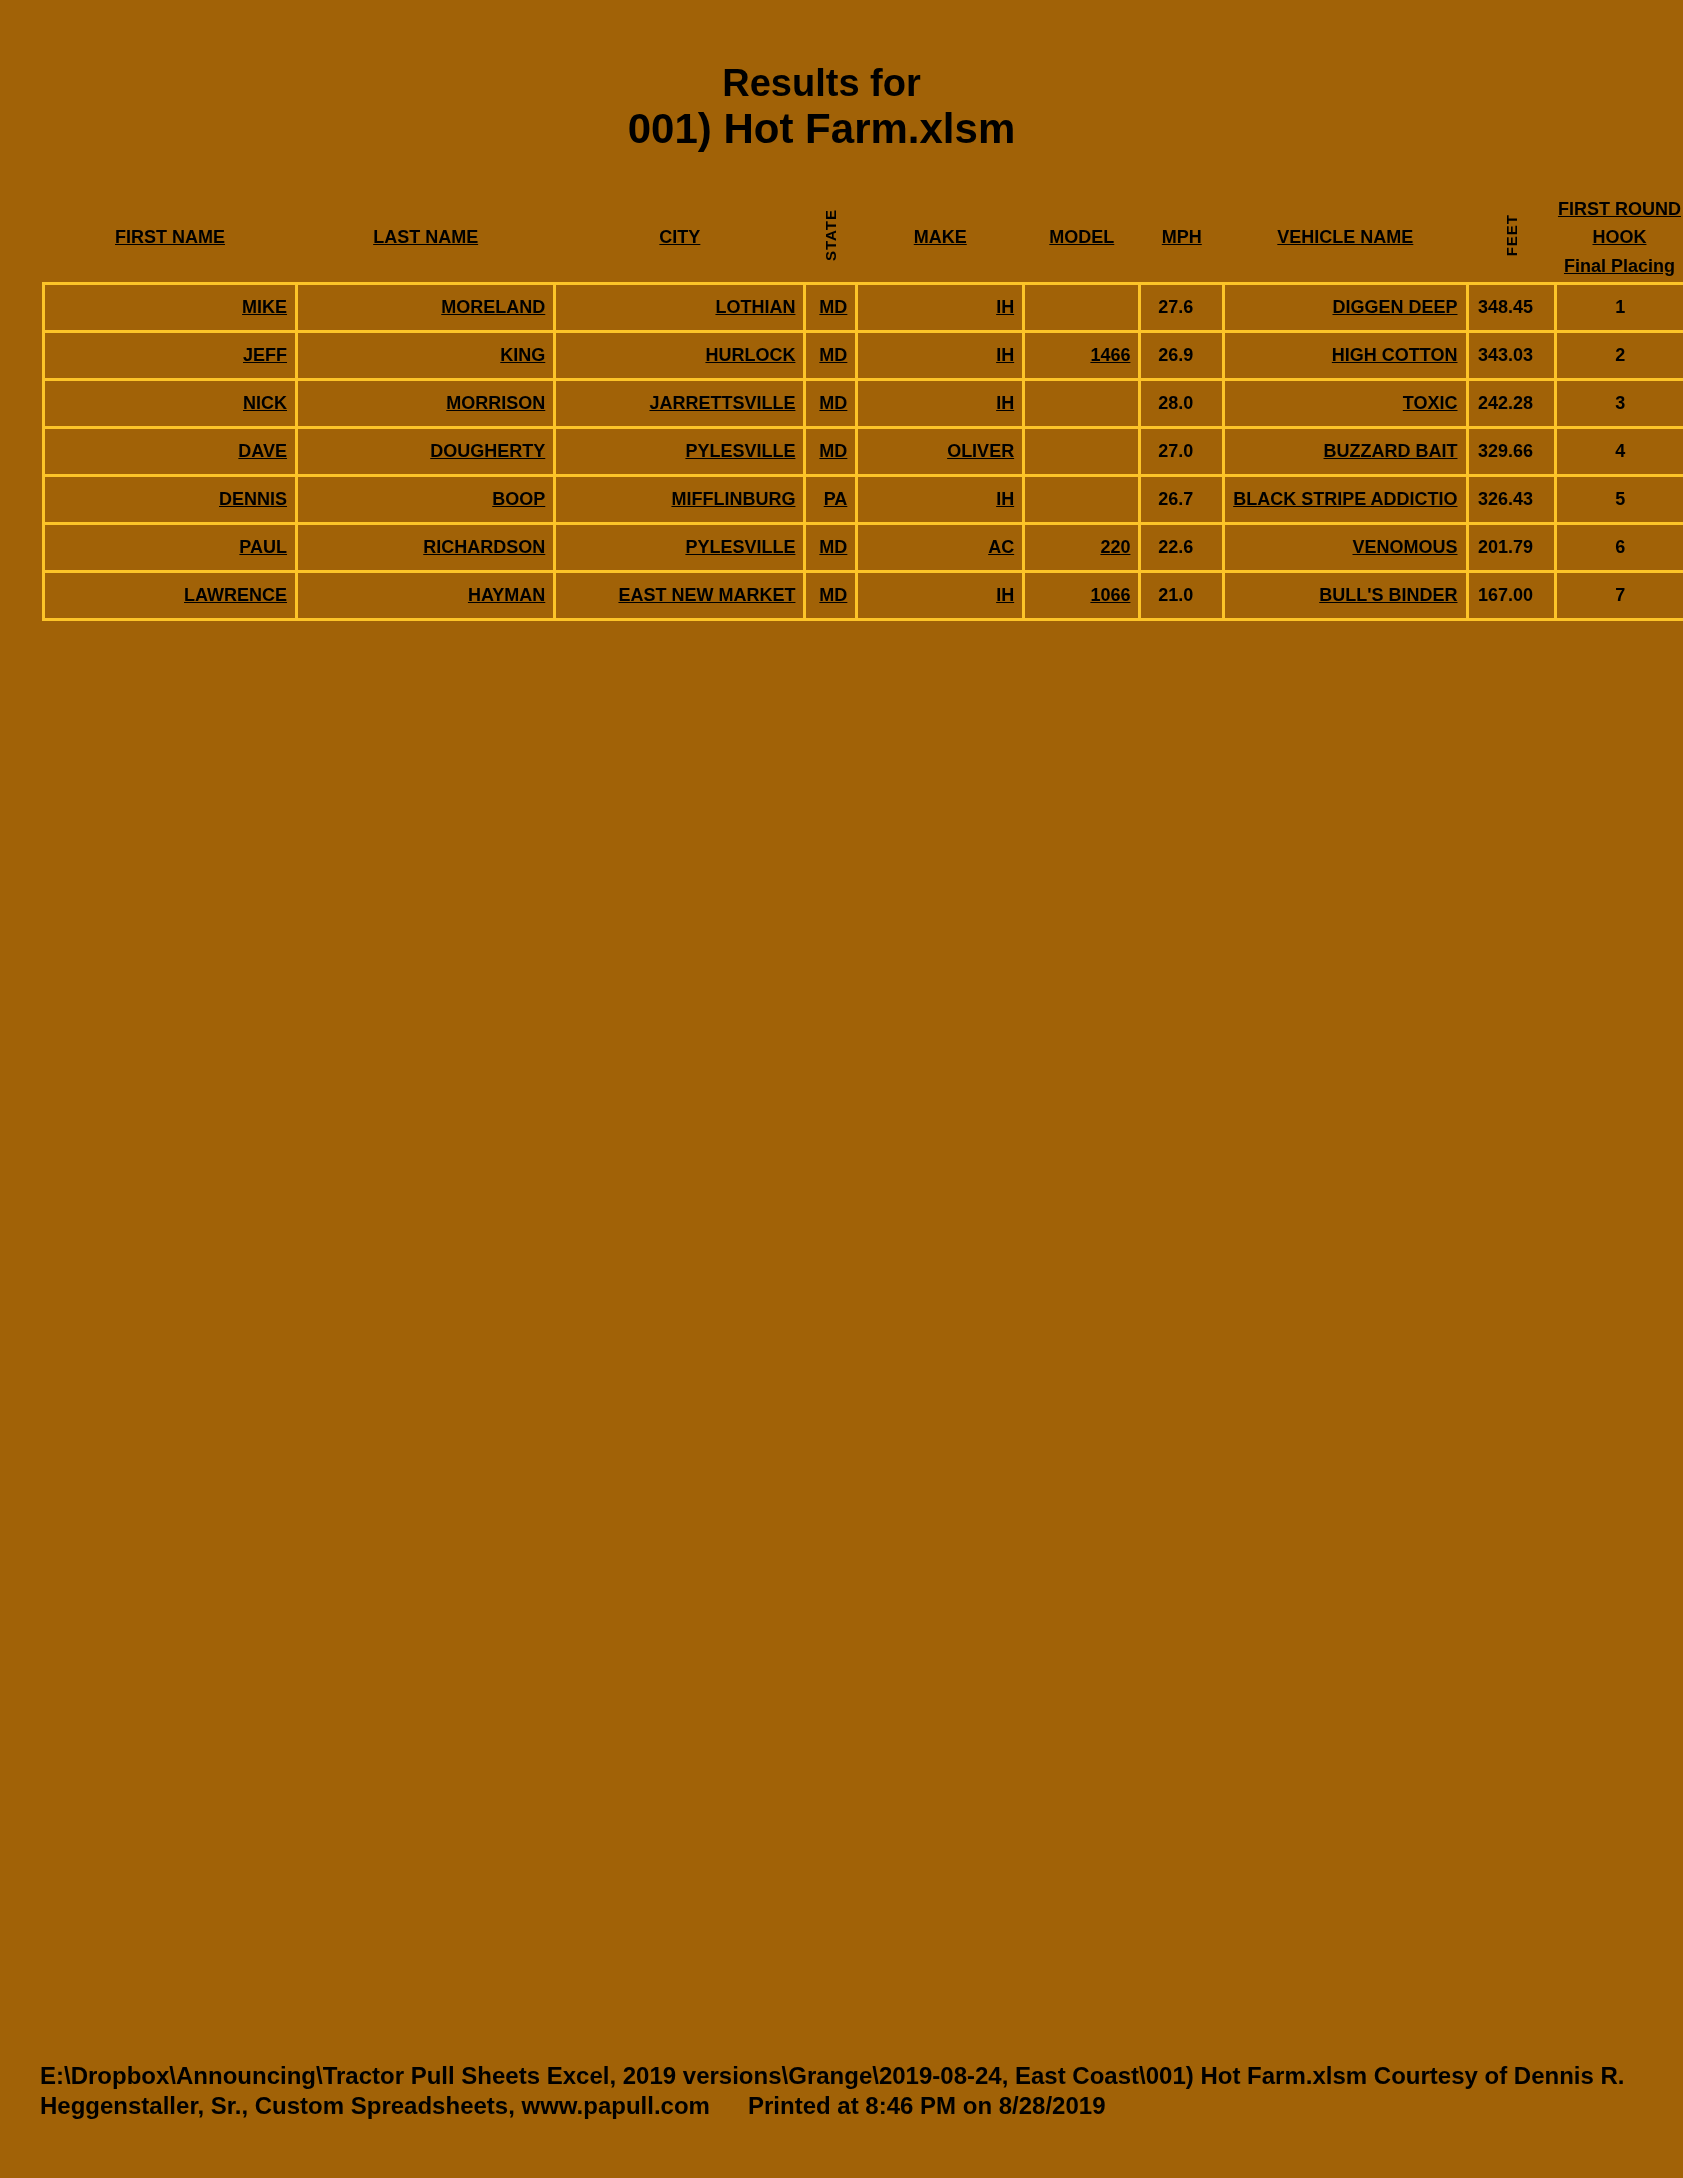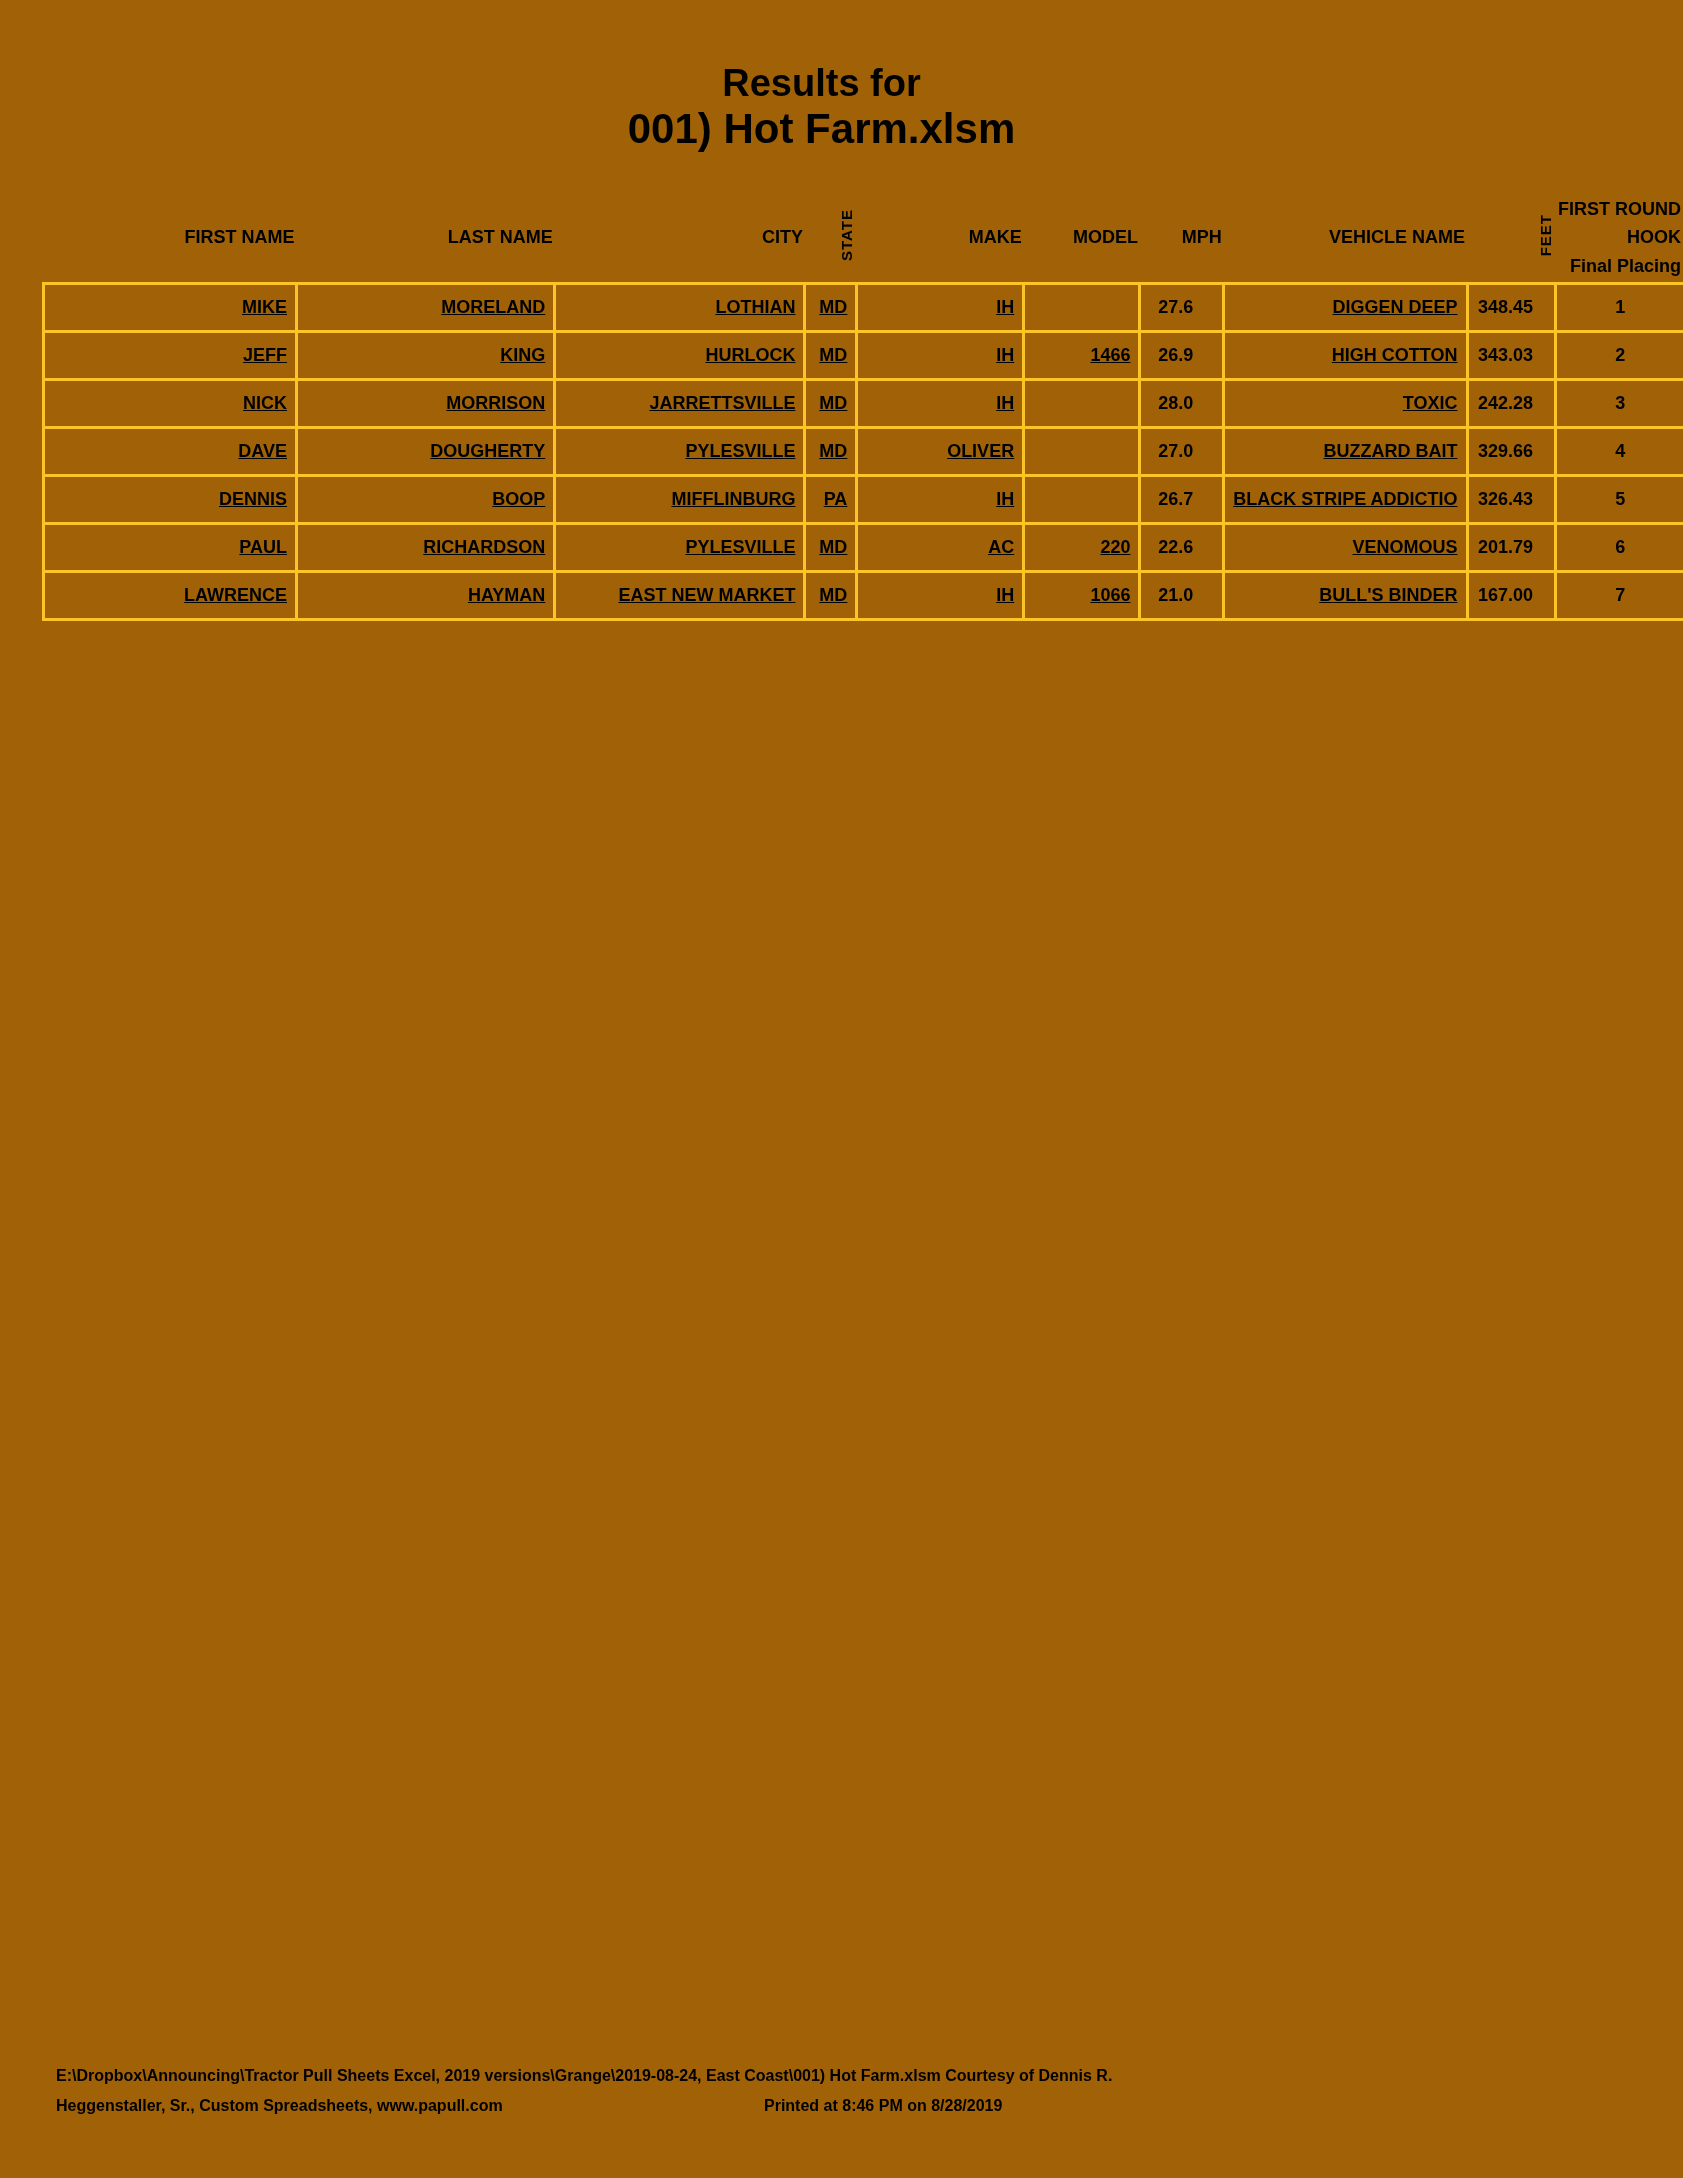--- a/index.html
+++ b/index.html
@@ -30,23 +30,24 @@
     left: 42px;
     top: 194px;
     border-collapse: collapse;
     table-layout: fixed;
   }
   table.results th {
     border: none;
     height: 89px;
     padding: 0 2px;
     font-size: 18px;
-    text-align: right;
+    text-align: center;
     vertical-align: middle;
     white-space: nowrap;
+    text-decoration: underline;
   }
   th .vtext {
     display: inline-block;
     writing-mode: vertical-rl;
     transform: rotate(180deg);
     font-size: 15px;
     letter-spacing: 1px;
   }
   th.hook-header { font-size: 11px; line-height: 1.6; }
   th.hook-header span { display: block; }
@@ -59,24 +60,24 @@
     white-space: nowrap;
     overflow: hidden;
   }
   table.results td.left   { text-align: right; text-decoration: underline; }
   table.results td.right  { text-align: center; padding-right: 20px; }
   table.results td.center { text-align: center; }
   table.results tbody td:last-child { border-right: none; }
 
   .footer {
     position: absolute;
-    left: 56px;
+    left: 40px;
     top: 2061px;
     width: 1614px;
-    font-size: 16px;
+    font-size: 24px;
     line-height: 30px;
   }
   .footer-line2 { position: relative; }
   .footer-printed { position: absolute; left: 708px; top: 0; }
 </style>
 </head>
 <body>
 
 <div class="page">
 

